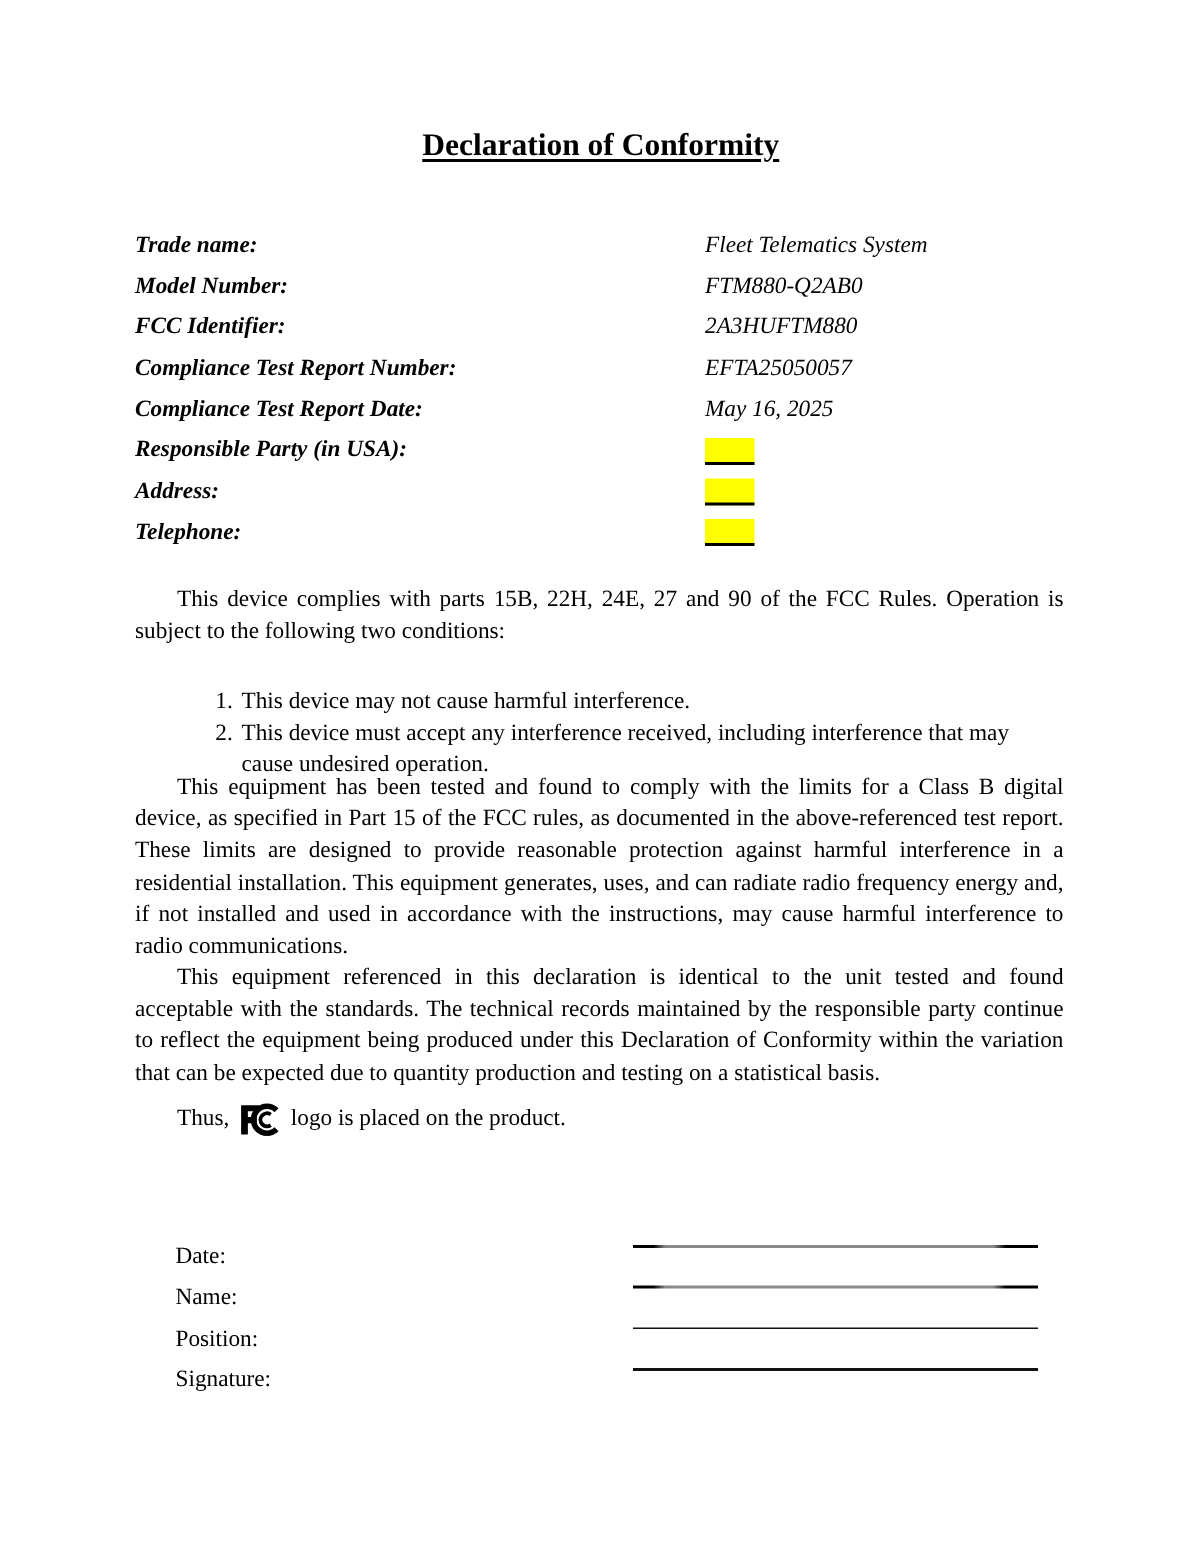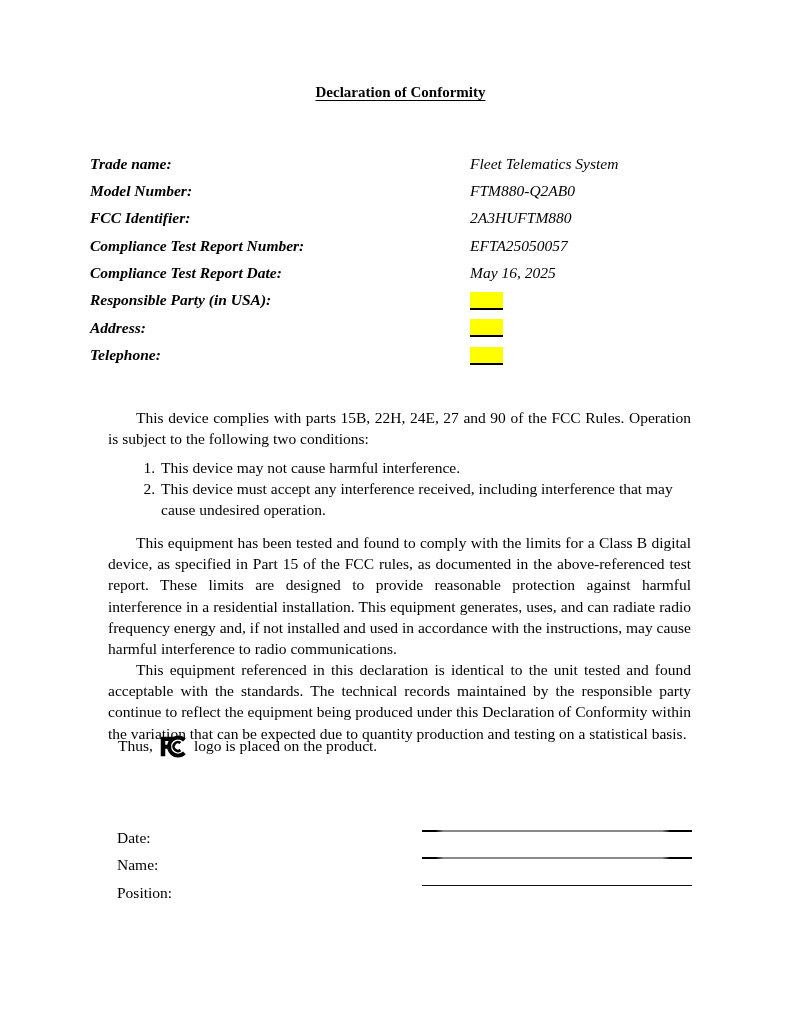--- a/index.html
+++ b/index.html
@@ -16,21 +16,21 @@
     font-family: "Liberation Serif", serif;
     font-size: 15.5px;
     overflow: hidden;
   }
   .doc-title {
     position: absolute;
     top: 84px;
     left: 0;
     width: 100%;
     text-align: center;
-    font-size: 15px;
+    font-size: 21px;
     font-weight: bold;
     margin: 0;
   }
   .doc-title span {
     text-decoration: underline;
     text-underline-offset: 3px;
   }
   .fields {
     position: absolute;
     top: 150px;
@@ -54,21 +54,21 @@
     width: 33px;
     height: 16px;
     background: var(--highlight, #FFFF00);
     border-bottom: 2px solid #000;
     vertical-align: middle;
   }
   .para {
     position: absolute;
     left: 90px;
     right: 92px;
-    margin: 18px;
+    margin: 0;
     text-align: justify;
     text-indent: 28px;
     line-height: 21.2px;
   }
   #para-intro { top: 389px; }
   .conditions {
     position: absolute;
     top: 440px;
     left: 90px;
     right: 92px;
@@ -198,15 +198,19 @@
       <div class="sig-line gray"></div>
     </div>
     <div class="sig-row">
       <span class="sig-label">Name:</span>
       <div class="sig-line gray"></div>
     </div>
     <div class="sig-row">
       <span class="sig-label">Position:</span>
       <div class="sig-line"></div>
     </div>
+    <div class="sig-row">
+      <span class="sig-label">Signature:</span>
+      <div class="sig-line"></div>
+    </div>
   </div>
 
 </div>
 
 </body></html>

